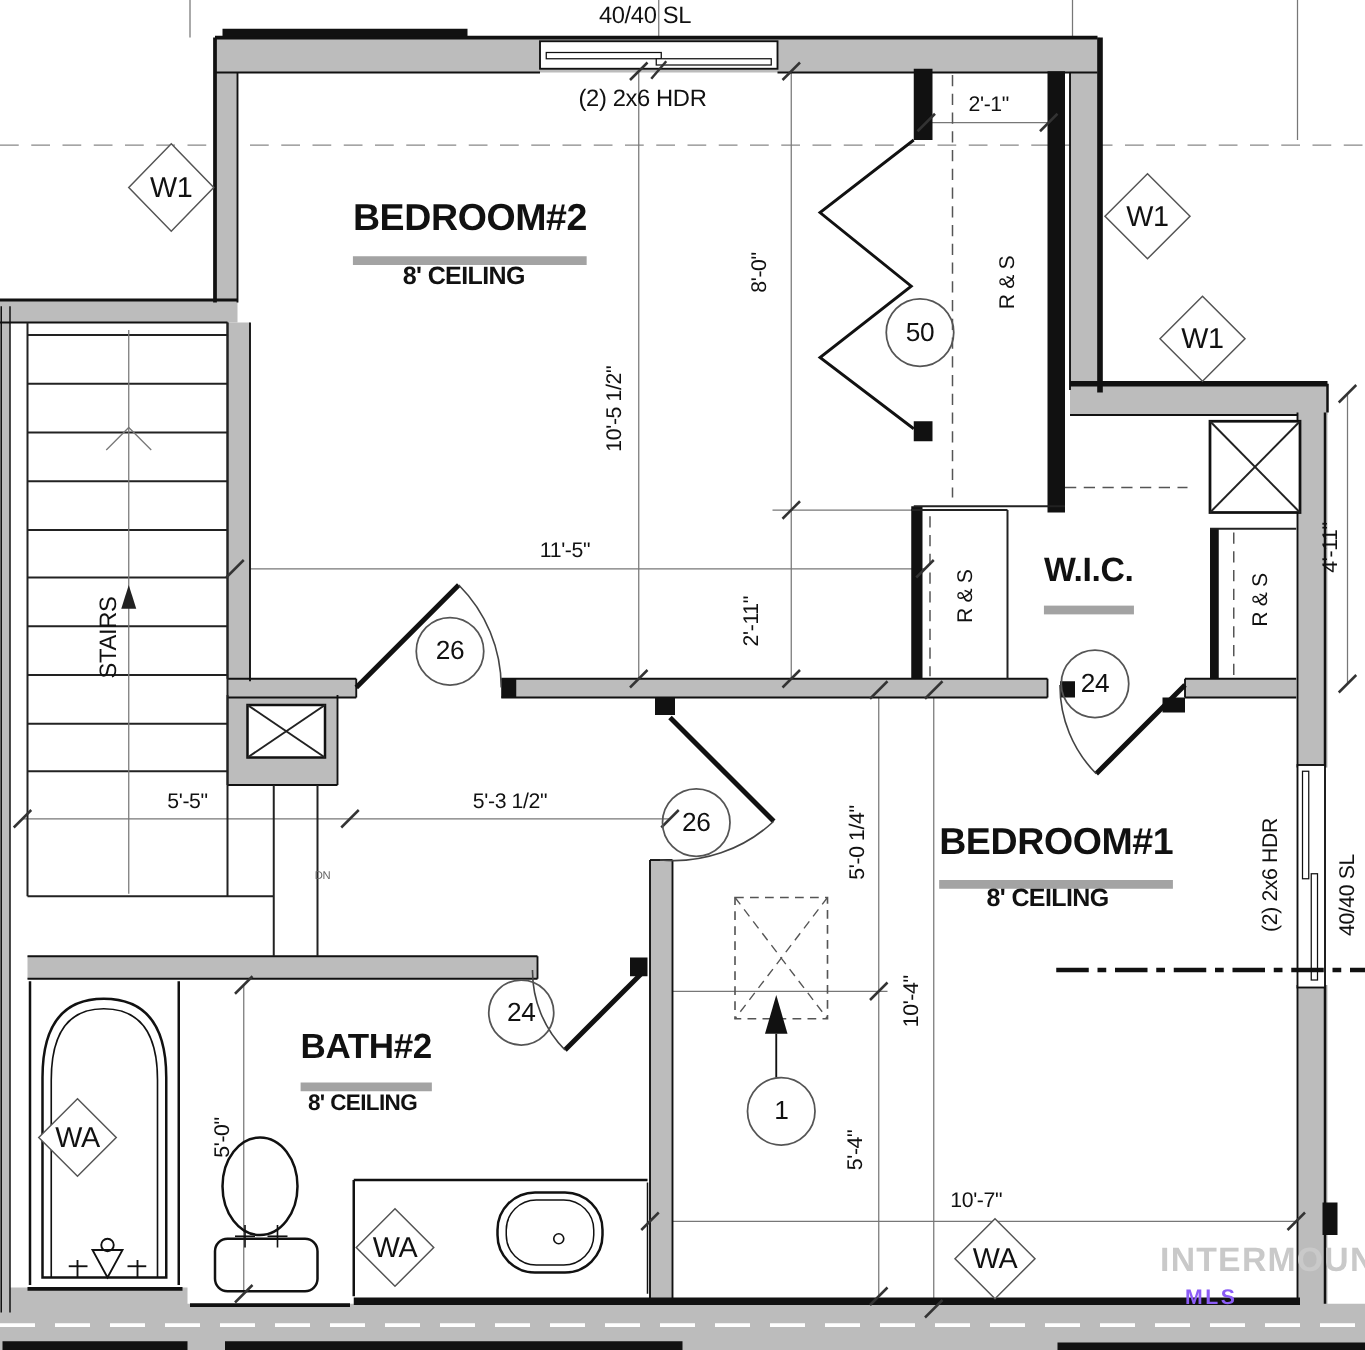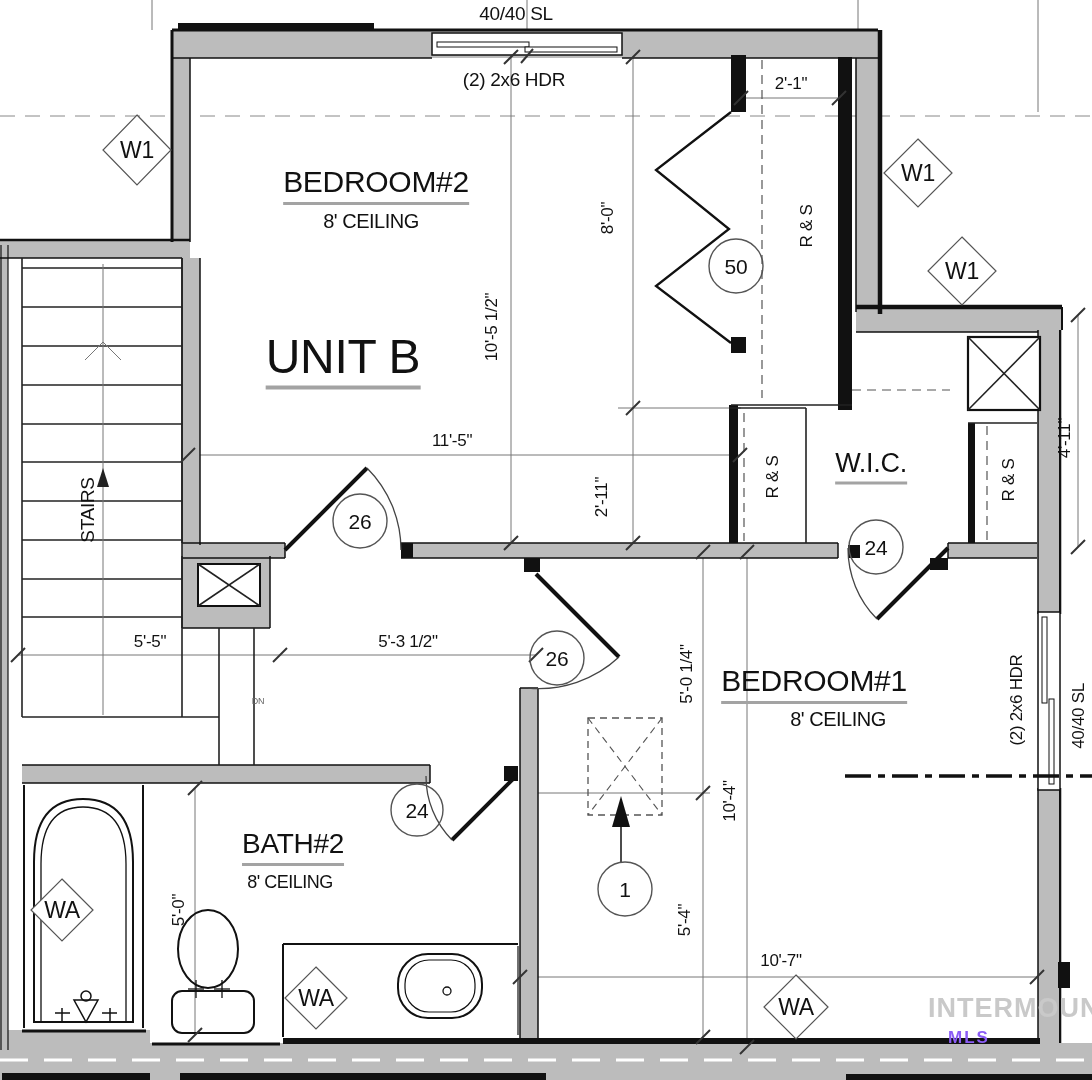--- a/index.html
+++ b/index.html
@@ -16,25 +16,25 @@
   .dimline{stroke:var(--dim-line);stroke-width:1;fill:none;}
   .dash{stroke:#888;stroke-width:1;fill:none;stroke-dasharray:15 10;}
   .rod{stroke:#555;stroke-width:1.2;fill:none;stroke-dasharray:9 6;}
   .tick{stroke:#333;stroke-width:2;}
   .fix{stroke:#111;fill:none;}
   .marker-shape{fill:#ffffff;stroke:#555;stroke-width:1.2;}
   .circ-shape{fill:none;stroke:#555;stroke-width:1.4;}
   .lbl{position:absolute;transform:translate(-50%,-50%);white-space:nowrap;
        letter-spacing:-0.3px;line-height:1;}
   .rot{transform:translate(-50%,-50%) rotate(-90deg);}
-  .room-name{font-weight:normal;border-bottom:3px solid #a3a3a3;padding-bottom:5px;}
+  .room-name{font-weight:bold;border-bottom:7px solid #a3a3a3;padding-bottom:15px;}
   .dim{font-size:17px;}
   .mark{font-size:23px;}
   .circ{font-size:21px;}
-  .ceil{font-size:20px;letter-spacing:-0.5px;}
+  .ceil{font-size:20px;letter-spacing:-0.5px;font-weight:bold;}
   .wm{position:absolute;font-weight:bold;color:var(--watermark);letter-spacing:1px;}
 </style>
 </head>
 <body>
 
 <div id="plan">
 
 <svg width="1092" height="1080" viewBox="0 0 1092 1080">
 
   <g>
@@ -305,21 +305,20 @@
 
   <div class="lbl dim" style="left:516px;top:13px;font-size:19px;">40/40 SL</div>
   <div class="lbl dim" style="left:514px;top:79px;font-size:19px;">(2) 2x6 HDR</div>
 
   <div class="lbl mark" style="left:137px;top:150px;">W1</div>
   <div class="lbl mark" style="left:918px;top:173px;">W1</div>
   <div class="lbl mark" style="left:962px;top:271px;">W1</div>
 
   <div class="lbl room-name" style="left:376px;top:186px;font-size:30px;">BEDROOM#2</div>
   <div class="lbl ceil" style="left:371px;top:221px;">8' CEILING</div>
-  <div class="lbl room-name" style="left:343px;top:361px;font-size:48px;border-bottom-width:4px;">UNIT B</div>
 
   <div class="lbl rot dim" style="left:491px;top:327px;">10'-5 1/2"</div>
   <div class="lbl rot dim" style="left:607px;top:218px;">8'-0"</div>
   <div class="lbl dim" style="left:791px;top:83px;">2'-1"</div>
   <div class="lbl rot" style="left:806px;top:226px;font-size:17px;">R &amp; S</div>
   <div class="lbl circ" style="left:736px;top:266px;">50</div>
 
   <div class="lbl dim" style="left:452px;top:440px;">11'-5"</div>
   <div class="lbl rot dim" style="left:601px;top:497px;">2'-11"</div>
 
@@ -332,21 +331,21 @@
   <div class="lbl circ" style="left:876px;top:547px;">24</div>
   <div class="lbl circ" style="left:557px;top:658px;">26</div>
 
   <div class="lbl rot" style="left:87px;top:510px;font-size:19px;">STAIRS</div>
   <div class="lbl" style="left:236px;top:701px;font-size:9px;color:#666;padding-left:44px;">DN</div>
 
   <div class="lbl dim" style="left:150px;top:641px;">5'-5"</div>
   <div class="lbl dim" style="left:408px;top:641px;">5'-3 1/2"</div>
 
   <div class="lbl rot dim" style="left:686px;top:674px;">5'-0 1/4"</div>
-  <div class="lbl room-name" style="left:814px;top:685px;font-size:30px;text-align:right;">BEDROOM#1</div>
+  <div class="lbl room-name" style="left:845px;top:685px;font-size:30px;text-align:right;">BEDROOM#1</div>
   <div class="lbl ceil" style="left:838px;top:719px;">8' CEILING</div>
 
   <div class="lbl rot dim" style="left:1016px;top:700px;">(2) 2x6 HDR</div>
   <div class="lbl rot dim" style="left:1078px;top:716px;">40/40 SL</div>
 
   <div class="lbl rot dim" style="left:729px;top:801px;">10'-4"</div>
   <div class="lbl circ" style="left:417px;top:810px;">24</div>
 
   <div class="lbl room-name" style="left:293px;top:848px;font-size:28px;">BATH#2</div>
   <div class="lbl ceil" style="left:290px;top:882px;font-size:18px;">8' CEILING</div>

